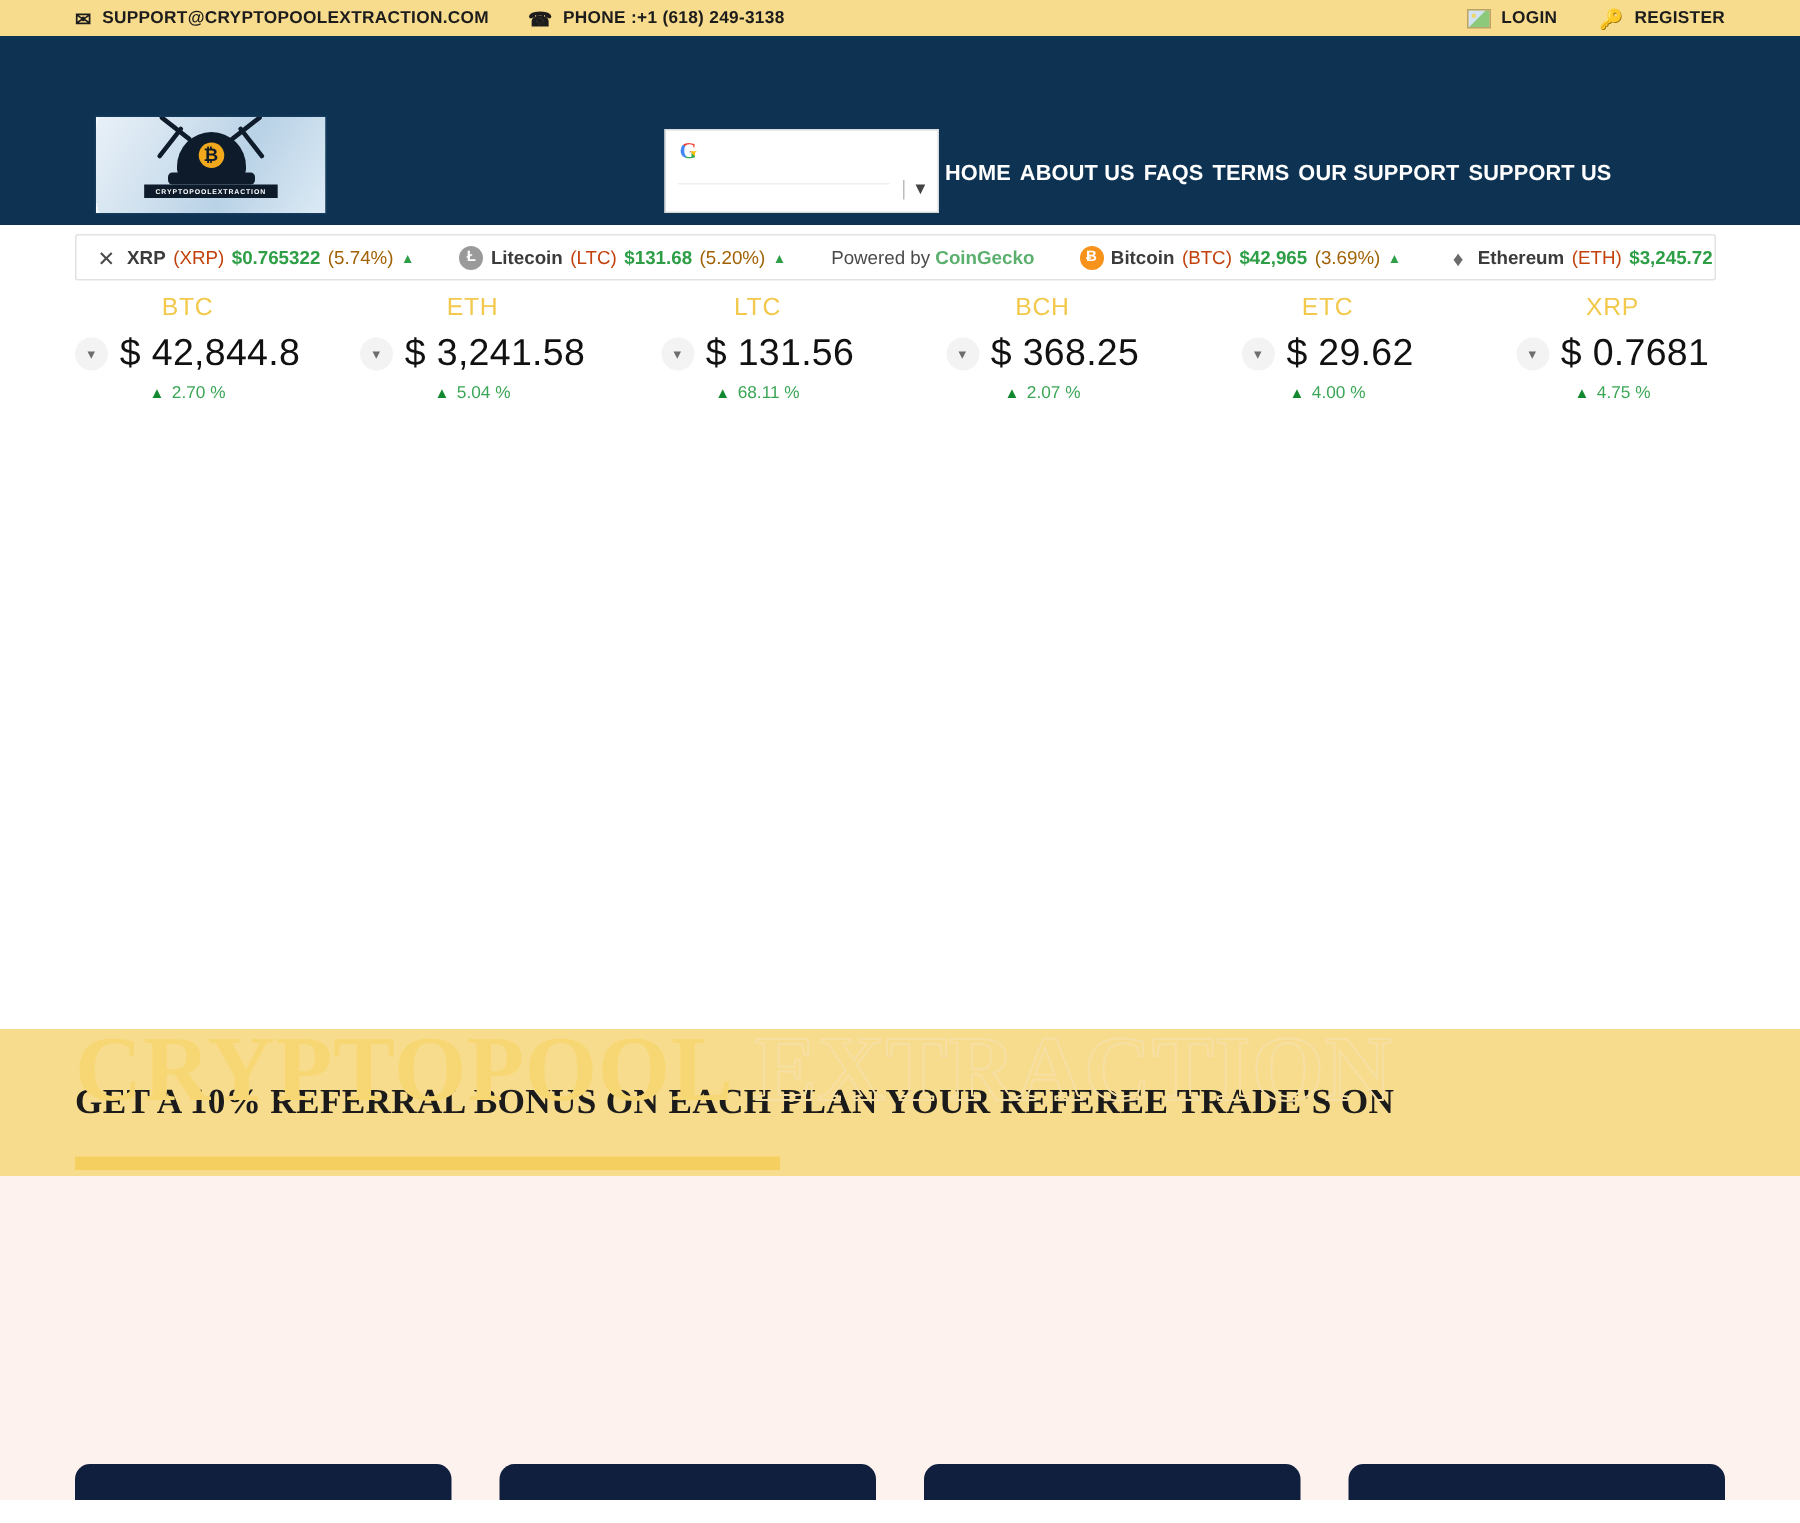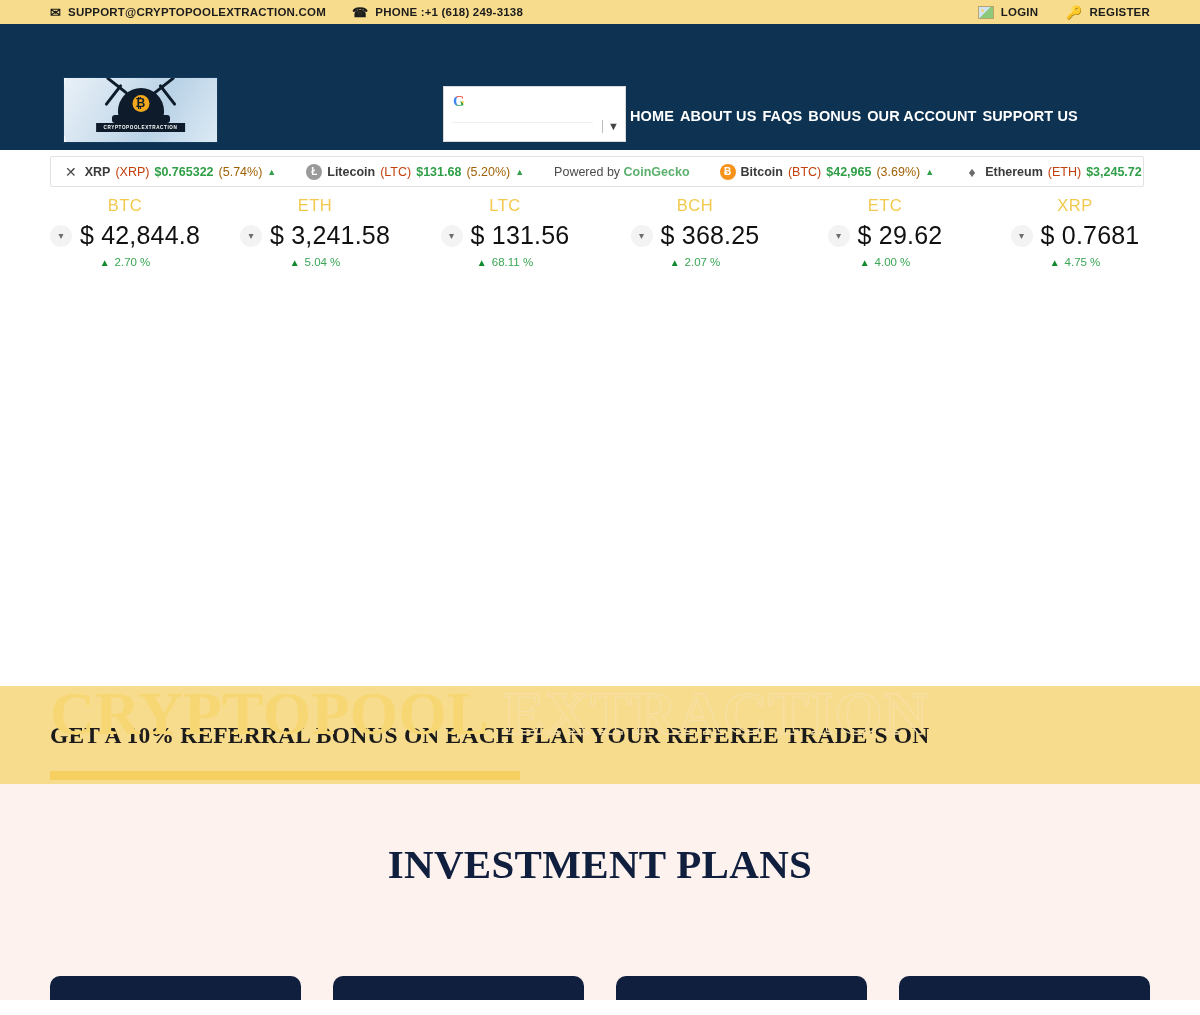--- a/index.html
+++ b/index.html
@@ -259,22 +259,22 @@
       <span></span>
       <span class="divider"></span>
       <span class="caret">▼</span>
     </div>
   </div>
 
   <nav class="nav">
     <a href="#">HOME</a>
     <a href="#">ABOUT US</a>
     <a href="#">FAQS</a>
-    <a href="#">BONUS</a>
-    <a href="#">OUR ACCOUNT</a>
+    <a href="#">TERMS</a>
+    <a href="#">OUR SUPPORT</a>
     <a href="#">SUPPORT US</a>
   </nav>
 </div>
 
 <div class="ticker-wrap">
   <div class="ticker">
 
     <span class="tk">
       <span class="x">✕</span>
       <span class="nm">XRP</span>
@@ -402,20 +402,19 @@
     <button class="btn">LOGIN TO ACCOUNT</button>
   </div>
   <div class="chat-tab"></div>
 </div>
 
 <div class="referral">
   <h2>GET A 10% REFERRAL BONUS ON EACH PLAN YOUR REFEREE TRADE'S ON</h2>
 </div>
 
 <div class="plans">
-  <h2>INVESTMENT PLANS</h2>
   <div class="plan-cards">
     <div class="plan-card"></div>
     <div class="plan-card"></div>
     <div class="plan-card"></div>
     <div class="plan-card"></div>
   </div>
 </div>
 
 </body></html>

